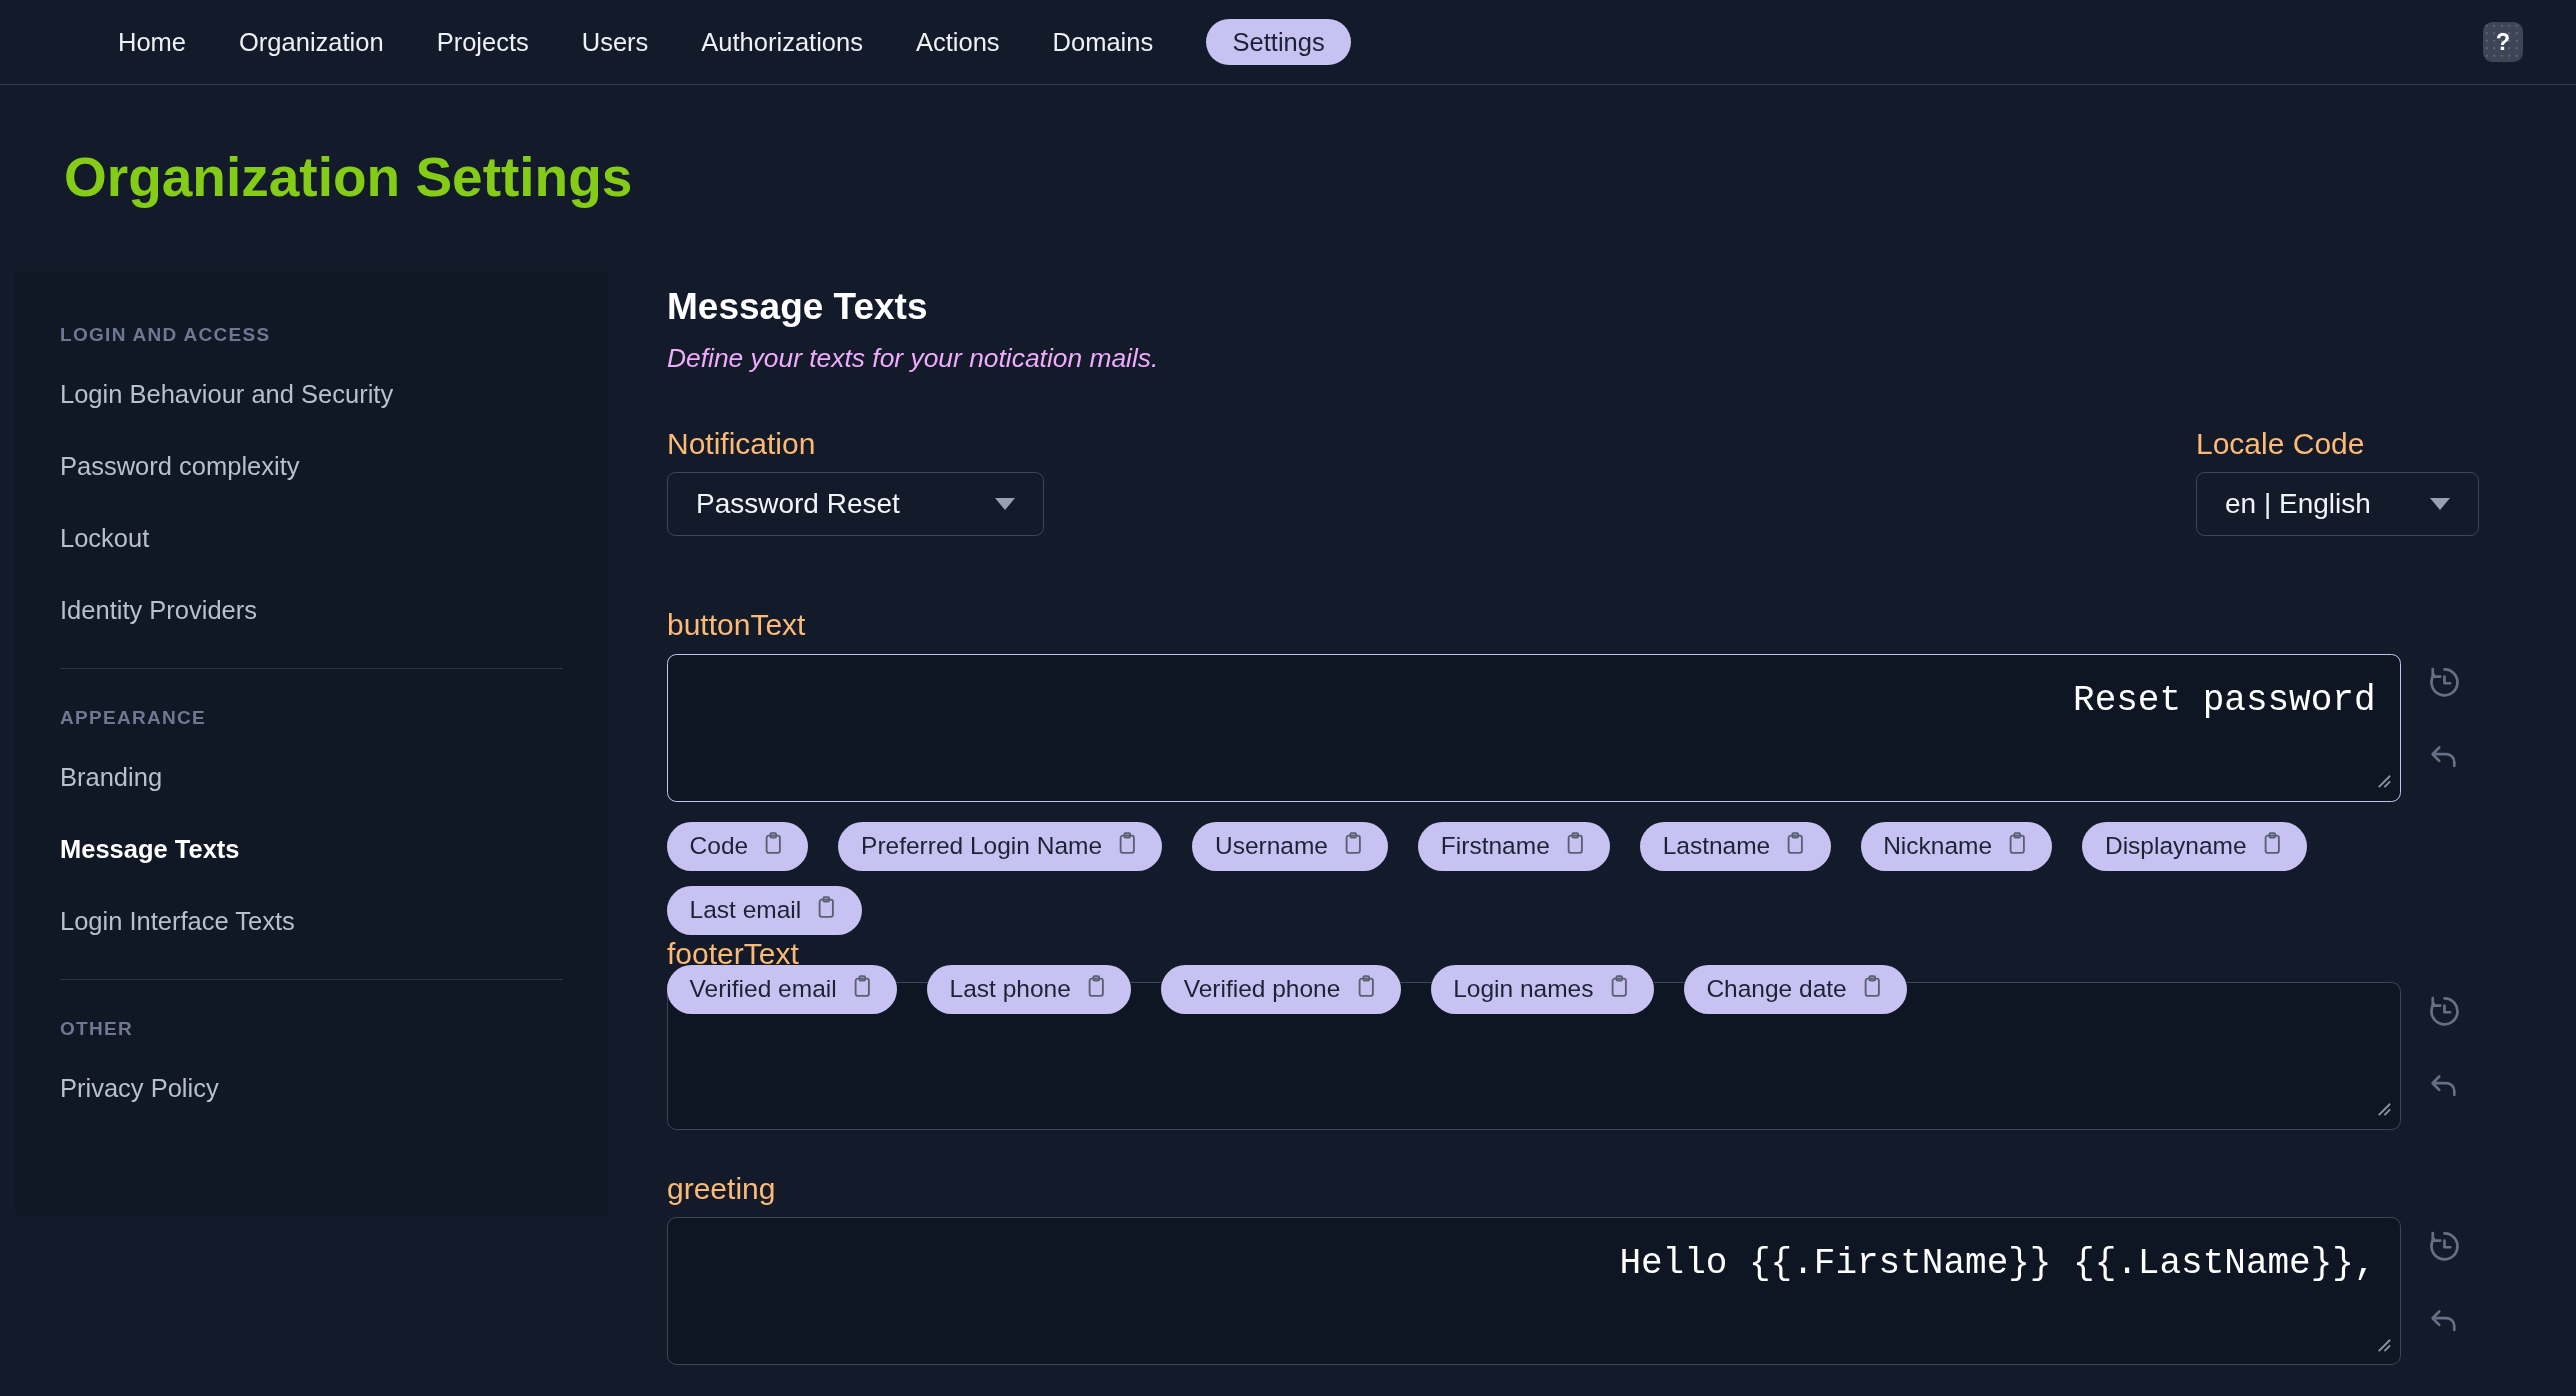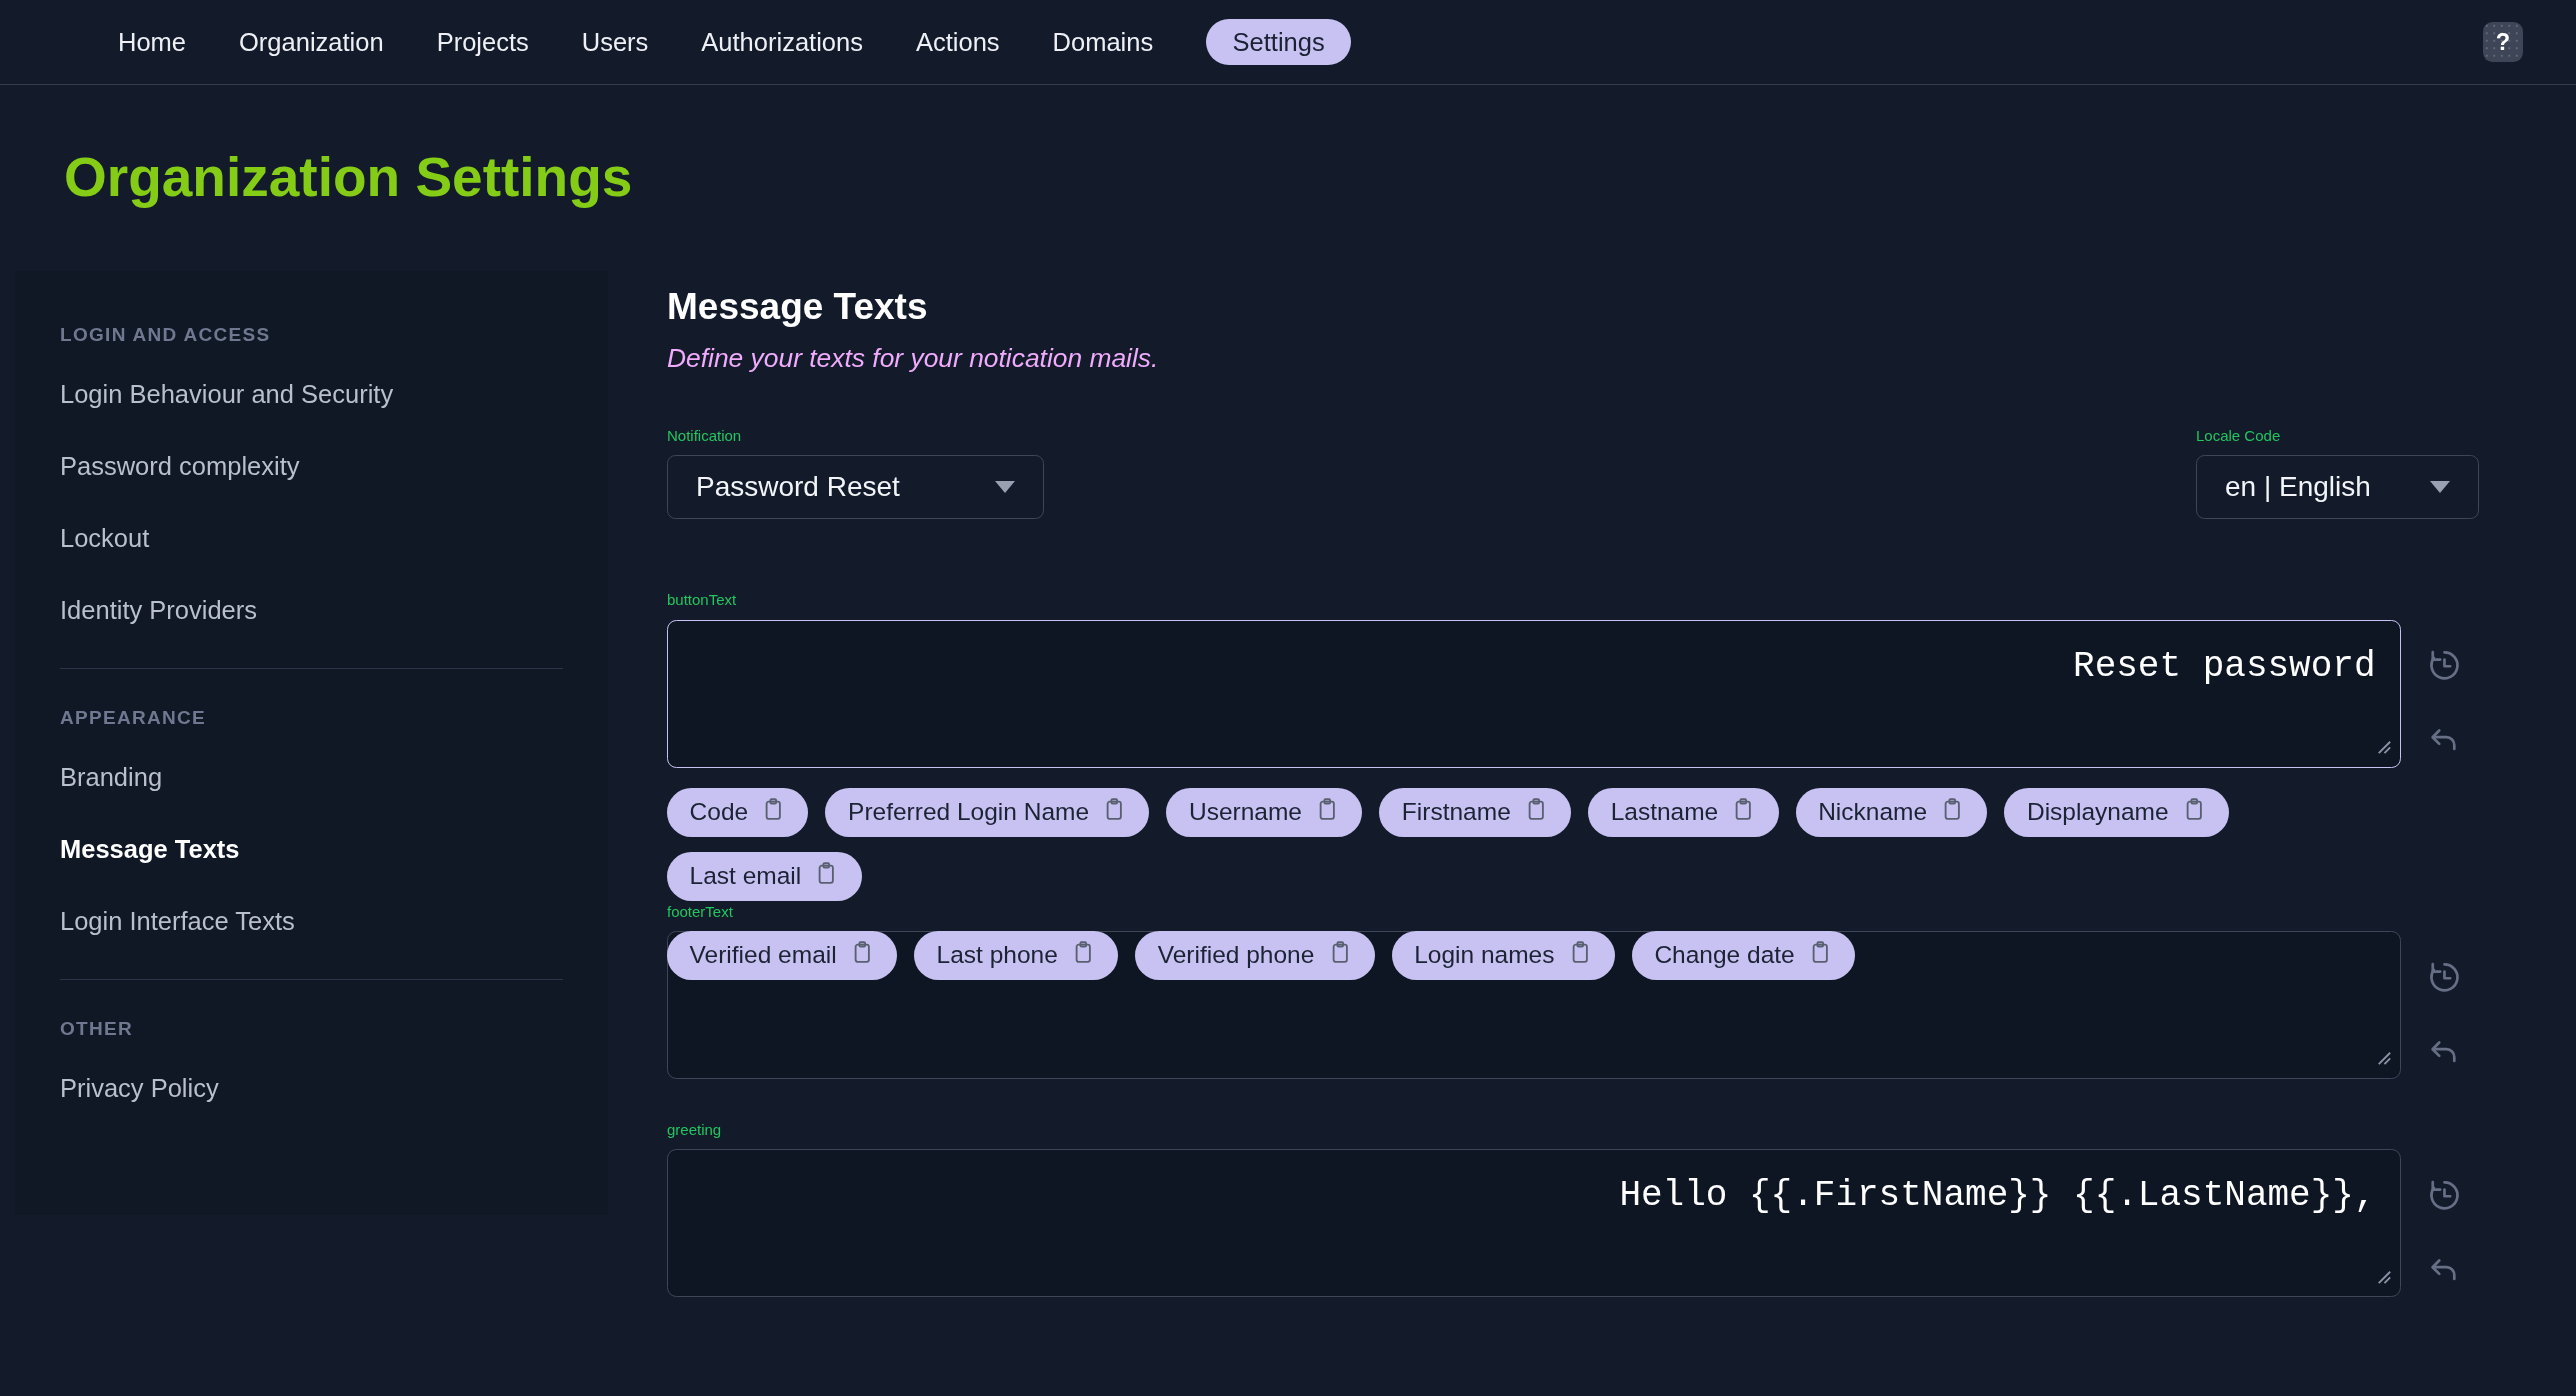--- a/index.html
+++ b/index.html
@@ -51,21 +51,21 @@
     display:block; font-size:25.5px; color:#b9bfcc; margin-bottom:43px;
     cursor:pointer; background:none; border:none; font-family:inherit; text-align:left;
   }
   .side-item.active { color:#ffffff; font-weight:700; }
   .side-hr { border:none; border-top:0.9px solid #2c3447; margin:43px 0 38px; }
   
   .main { margin-left:59px; width:1819px; }
   .main h2 { margin-top:15px; font-size:37px; font-weight:600; color:#ffffff; }
   .main .desc { margin-top:15px; font-size:26.4px; color:#f0abfc;font-style:italic; }
   .selects-row { display:flex; justify-content:space-between; margin-top:53px; width:1812px; }
-  .field-label { display:block; font-size:15px; color:#22c55e; margin-bottom:11.3px; }
+  .field-label { display:block; font-size:30px; color:#fdba74; margin-bottom:11.3px; }
   .select-box {
     border:0.9px solid #3e4658; border-radius:8.5px; height:64px;
     display:flex; align-items:center; padding:0 28px; cursor:pointer;
     background:transparent;
   }
   .select-box.w-notification { width:377px; }
   .select-box.w-locale { width:283px; }
   .select-value { flex:1; font-size:28px; color:#f2f4f8; font-family:inherit; }
   .caret {
     width:0; height:0;
@@ -87,21 +87,21 @@
     width:85px; display:flex; flex-direction:column; align-items:center;
     padding-top:55px; gap:38px;
   }
   .icon-btn { background:none; border:none; cursor:pointer; color:#666f85; width:38px; height:38px; padding:0; }
   .icon-btn svg { display:block; }
   .row-button { margin-top:72px; }
   .row-footer { margin-top:-77px; position:relative; z-index:1; }
   .row-greeting { margin-top:42px; }
   
   .chips {
-    display:flex; flex-wrap:wrap; gap:15px 17px;
+    display:flex; flex-wrap:wrap; gap:15px 30px;
     margin-top:20px; width:1734px; position:relative; z-index:2;
   }
   .chip {
     display:inline-flex; align-items:center; gap:13.2px; height:49px;
     background:#c8c2f2; color:#1b2334; border:none; border-radius:24.5px;
     padding:0 22.6px; font-size:24.5px; font-family:inherit; cursor:pointer;
   }
   .chip .clip { color:#596070; }
   .break { flex-basis:100%; height:0; }
 </style>

